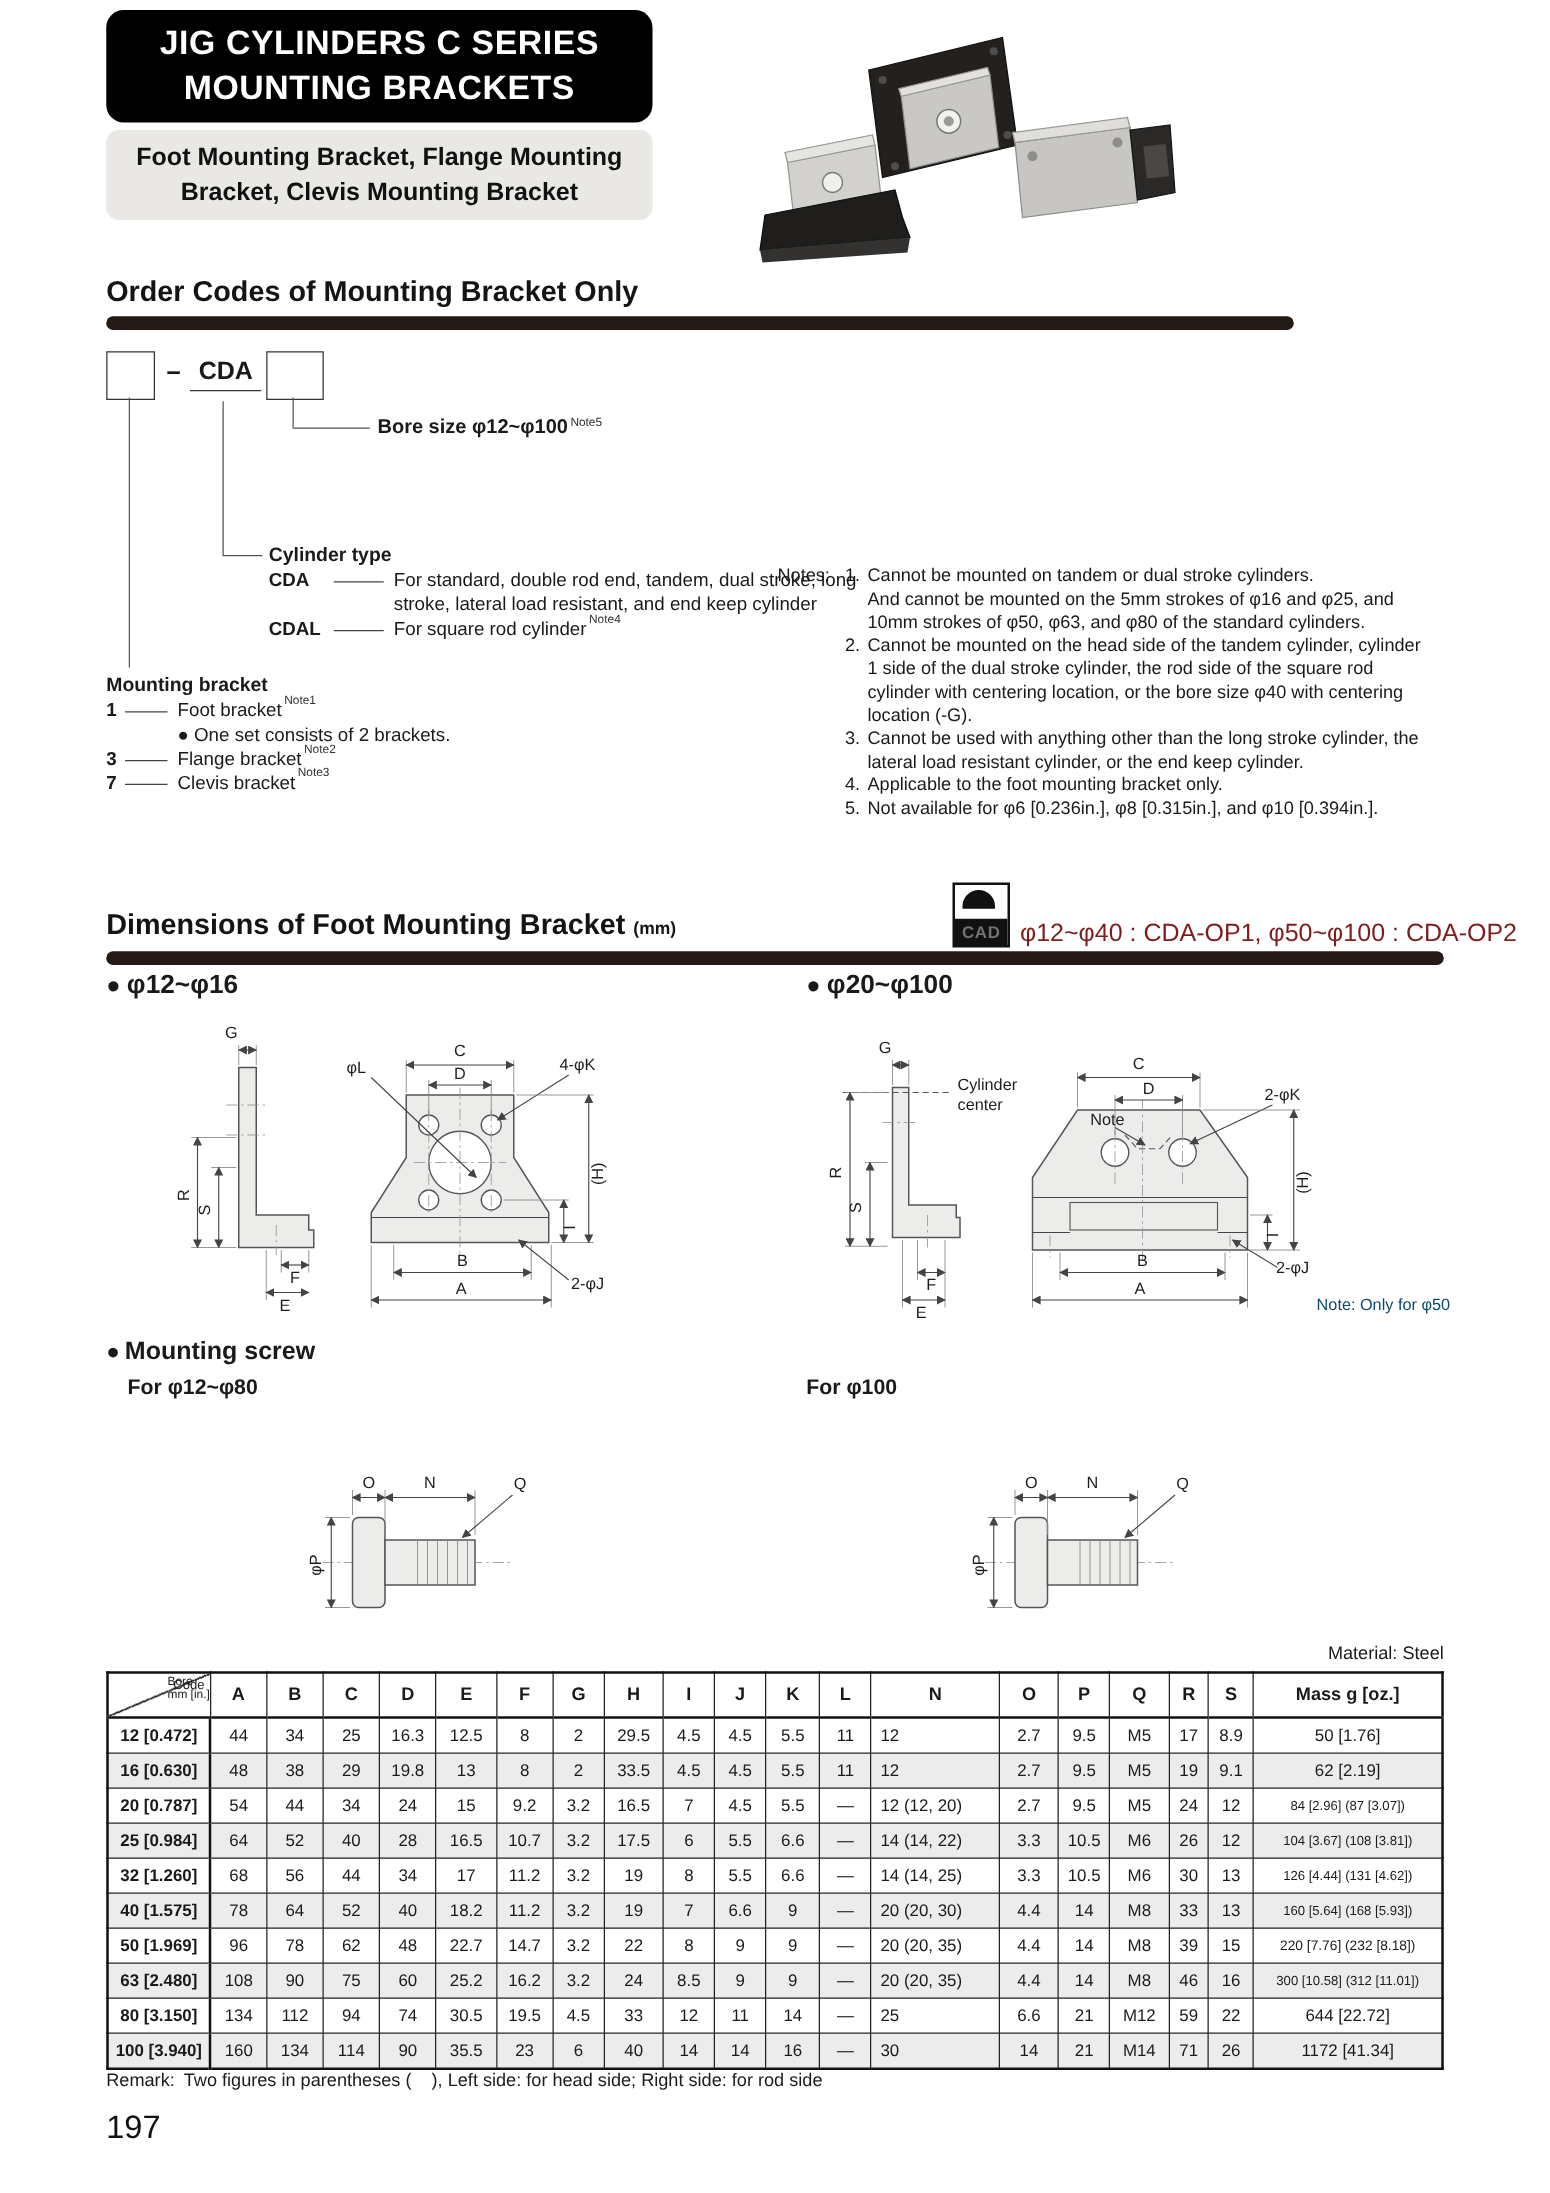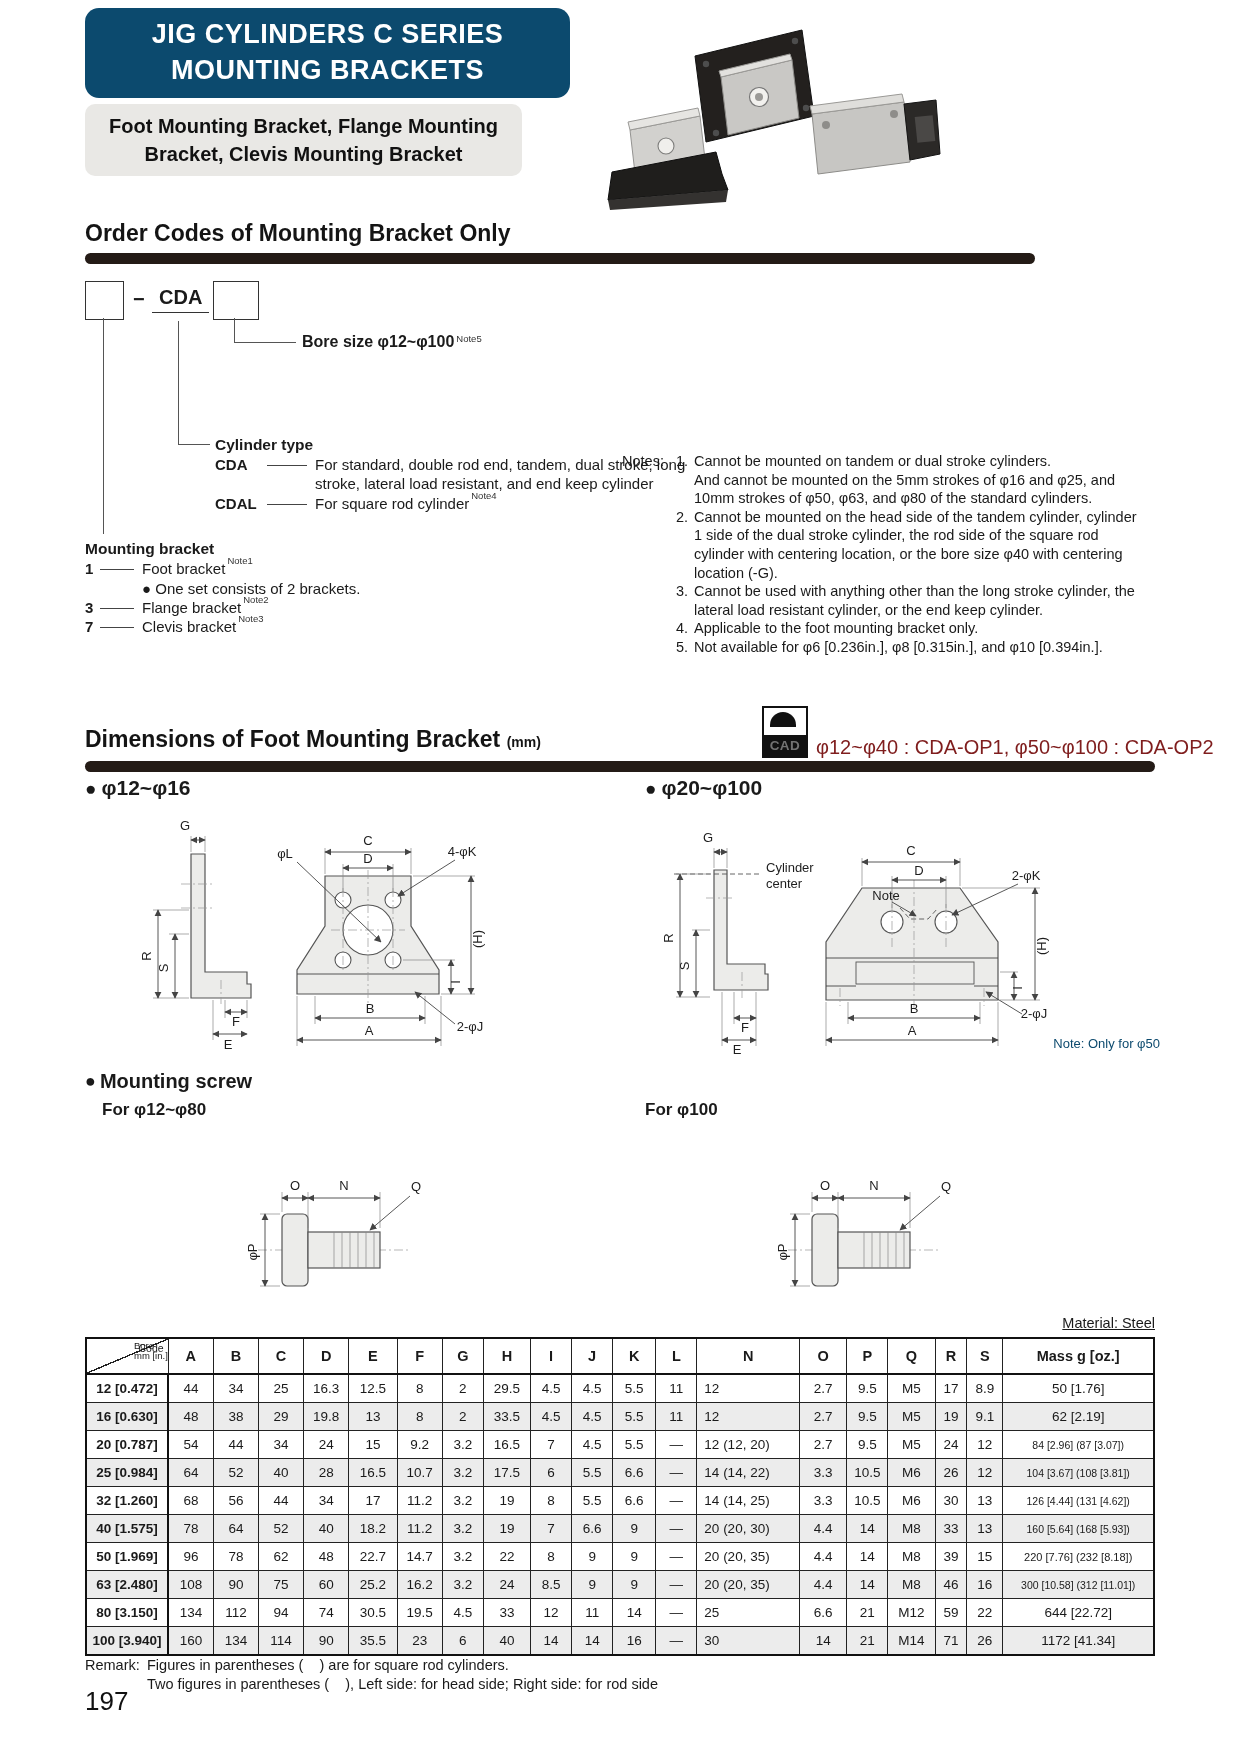--- a/index.html
+++ b/index.html
@@ -1,20 +1,20 @@
 <!DOCTYPE html>
 <html><head>
 <meta charset="utf-8">
 <style>
   html,body{margin:0;padding:0;}
   body{width:1240px;height:1754px;position:relative;background:#ffffff;
        font-family:"Liberation Sans",sans-serif;color:#1a1a1a;overflow:hidden;}
   .abs{position:absolute;}
   
-  .title-box{left:85px;top:8px;width:485px;height:90px;background:#0c4a6e;border-radius:14px;
+  .title-box{left:85px;top:8px;width:437px;height:90px;background:#000000;border-radius:14px;
              color:#fff;font-weight:bold;font-size:27px;line-height:1.32;text-align:center;
              display:flex;flex-direction:column;justify-content:center;letter-spacing:.5px;}
   .subtitle-box{left:85px;top:104px;width:437px;height:72px;background:#e9e8e5;border-radius:10px;
              font-weight:bold;font-size:20px;line-height:1.4;text-align:center;
              display:flex;flex-direction:column;justify-content:center;color:#111;}
   
   .section-heading{font-size:23px;font-weight:bold;color:#141414;white-space:nowrap;}
   .unit{font-size:14px;font-weight:bold;}
   .bar{height:11px;background:#241b16;border-radius:6px;}
   
@@ -56,21 +56,21 @@
   
   svg{font-family:"Liberation Sans",sans-serif;}
   .part{fill:#ececea;stroke:#555;stroke-width:1.2;}
   .hole{fill:#ffffff;stroke:#555;stroke-width:1.1;}
   .dim{stroke:#444;stroke-width:.9;fill:none;}
   .ext{stroke:#888;stroke-width:.7;}
   .cl{stroke:#999;stroke-width:.7;stroke-dasharray:9 3 2 3;}
   .dsh{stroke:#555;stroke-width:.9;stroke-dasharray:5 3;fill:none;}
   .lbl{font-size:13px;fill:#1d1d1d;}
   
-  .material{font-size:14.5px;text-align:right;text-decoration:underline;}
+  .material{font-size:14.5px;text-align:right;}
   table.dim-table{border-collapse:collapse;table-layout:fixed;width:1070px;border:2px solid #111;}
   .dim-table th,.dim-table td{border:1px solid #222;text-align:center;padding:0;overflow:hidden;
         white-space:nowrap;font-size:13.5px;height:27px;}
   .dim-table thead th{height:34px;font-size:14.5px;font-weight:bold;border-bottom:2.5px solid #111;}
   .dim-table td.bore,.corner{border-right:2px solid #111;}
   .dim-table td.bore{font-weight:bold;}
   .dim-table tr.alt{background:#ececec;}
   .dim-table td.ncol{text-align:left;padding-left:7px;}
   .corner{position:relative;background-image:linear-gradient(to bottom right,
           transparent calc(50% - .7px),#222 calc(50% - .7px),#222 calc(50% + .7px),transparent calc(50% + .7px));}
@@ -747,18 +747,17 @@
         <td>71</td>
         <td>26</td>
         <td>1172 [41.34]</td>
       </tr>
     </tbody>
 </table>
 
 <div class="abs remark" style="left:85px;top:1656px;">
   <span class="rlabel">Remark:</span>
   <div>
-    <div class="rline">Figures in parentheses (    ) are for square rod cylinders.</div>
     <div class="rline">Two figures in parentheses (    ), Left side: for head side; Right side: for rod side</div>
   </div>
 </div>
 
 <div class="abs pagenum" style="left:85px;top:1686px;">197</div>
 
 </body></html>

